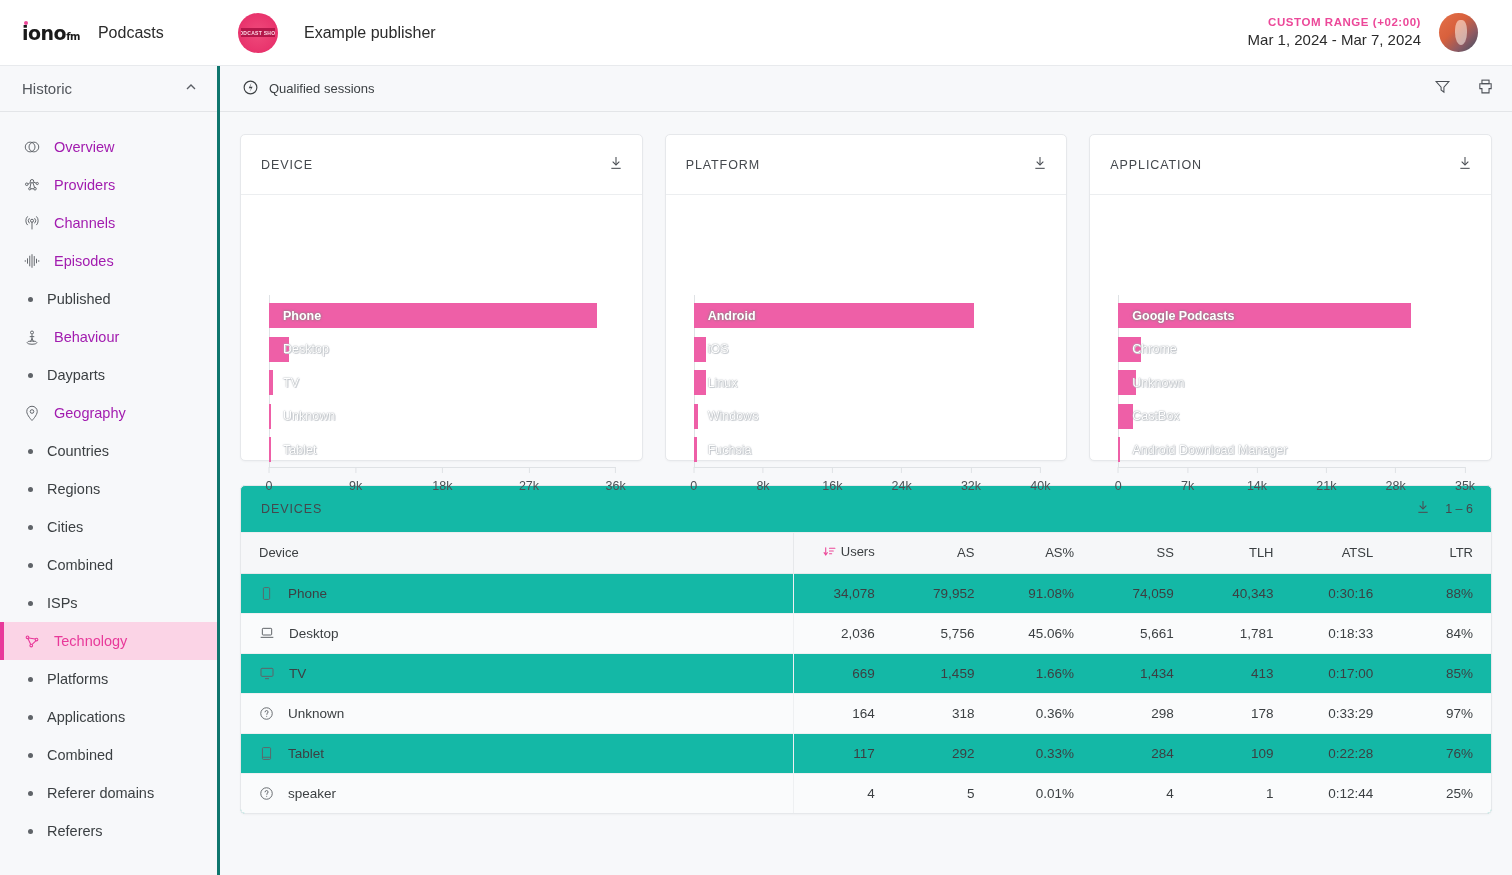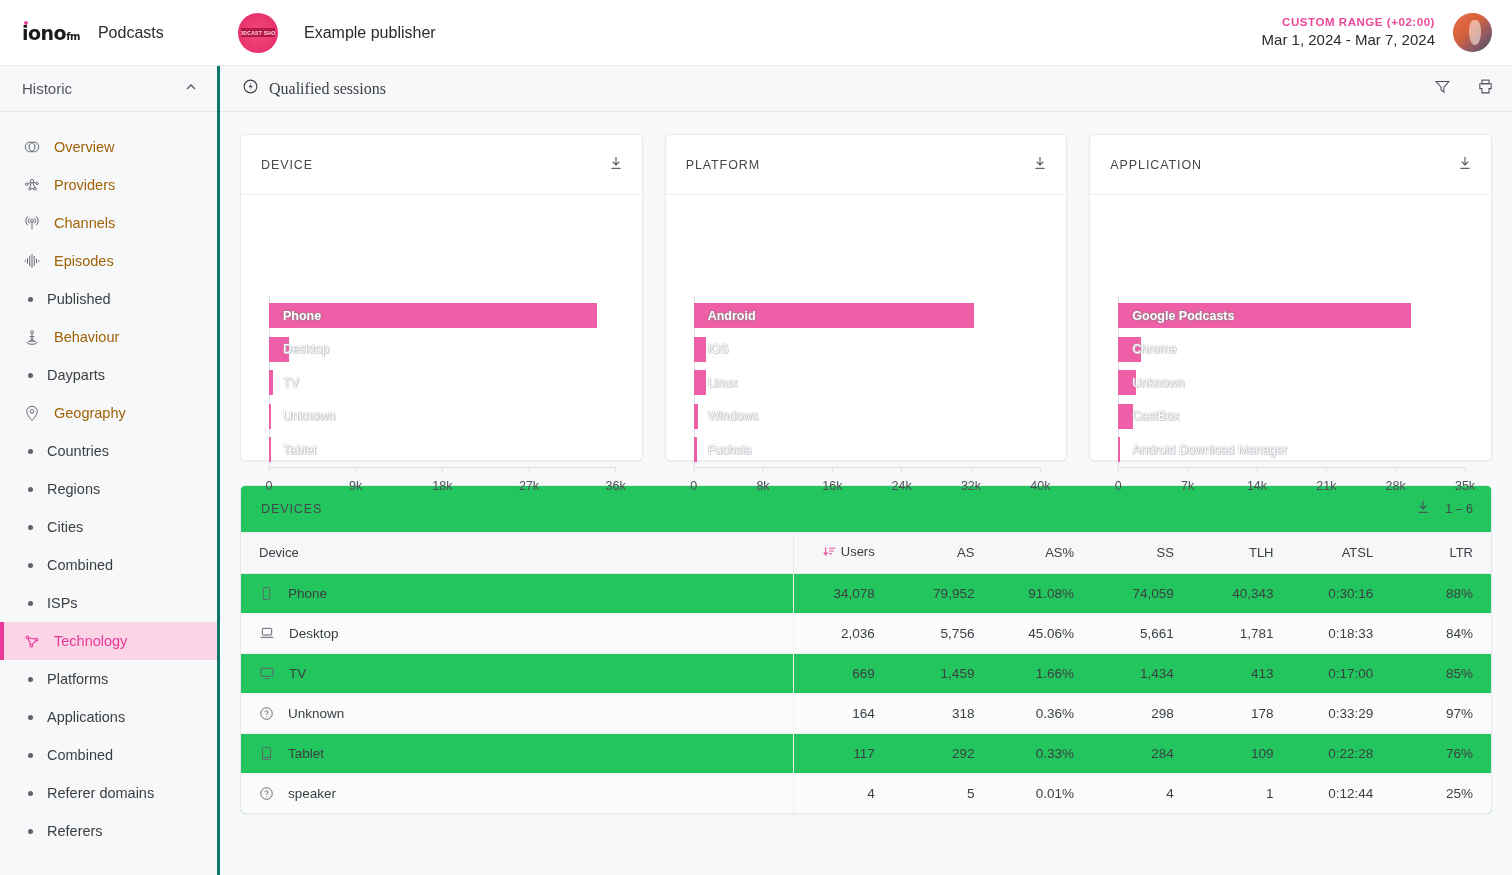--- a/index.html
+++ b/index.html
@@ -37,21 +37,21 @@
   }
   .pub-avatar .strip {
     width: 34px; height: 9px; background: #b4174a;
     display: flex; align-items: center; justify-content: center;
     font-size: 5px; color: #ffd9e6; letter-spacing: .3px; font-weight: 700;
     white-space: nowrap; overflow: hidden;
   }
   .pub-name { font-size: 16px; color: #2b2b2b; margin-left: 26px; }
 
   .topbar-right {
-    margin-left: auto; display: flex; align-items: center; padding-right: 20px; gap: 18px;
+    margin-left: auto; display: flex; align-items: center; padding-right: 34px; gap: 18px;
   }
   .range-block { text-align: right; line-height: 1.25; }
   .range-label {
     font-size: 11.5px; font-weight: 700; color: #ec4899; letter-spacing: .55px;
   }
   .range-value { font-size: 15px; color: #2b2b2b; margin-top: 2px; }
   .user-avatar {
     width: 39px; height: 39px; border-radius: 50%; overflow: hidden;
     background: linear-gradient(135deg,#e4714a 0%, #d8603c 40%, #8e5a63 70%, #3a4f63 100%);
     position: relative;
@@ -72,21 +72,21 @@
   }
   .sidebar-head {
     height: 46px; display: flex; align-items: center; padding: 0 18px 0 22px;
     border-bottom: 1px solid #e3e5e8;
   }
   .sidebar-head .title { font-size: 15px; color: #52565c; }
   .sidebar-head .chev { margin-left: auto; color: #5a5e64; }
   .nav { padding-top: 16px; }
   .nav-item {
     height: 38px; display: flex; align-items: center; padding-left: 22px;
-    font-size: 14.5px; color: #a16207; position: relative; cursor: pointer;
+    font-size: 14.5px; color: #a21caf; position: relative; cursor: pointer;
   }
   .nav-item .ic { width: 20px; height: 20px; margin-right: 12px; flex: 0 0 20px;
     display: flex; align-items: center; justify-content: center; color: #5f6368; }
   .nav-item.sub { padding-left: 28px; font-size: 14.5px; color: #3c4043; }
   .nav-item.sub .bullet {
     width: 5px; height: 5px; border-radius: 50%; background: #5f6368;
     margin-right: 14px; flex: 0 0 5px;
   }
   .nav-item.active {
     background: #fbd4e6; color: #e8399a; font-weight: 400;
@@ -95,21 +95,21 @@
   .nav-item.active::before {
     content: ""; position: absolute; left: 0; top: 0; bottom: 0; width: 4px; background: #e8399a;
   }
 
   
   .main { flex: 1; min-width: 0; display: flex; flex-direction: column; background:#f7f8fa; }
   .sub-header {
     height: 46px; display: flex; align-items: center; padding: 0 18px 0 22px;
     border-bottom: 1px solid #e3e5e8; background: #f7f8fa;
   }
-  .sub-header .lead { display: flex; align-items: center; gap: 10px; font-size: 16px; color: #3c4043; font-family: Liberation Serif, serif; }
+  .sub-header .lead { display: flex; align-items: center; gap: 10px; font-size: 13px; color: #3c4043; }
   .sub-header .tools { margin-left: auto; display: flex; gap: 26px; color: #5f6368; }
 
   .content { flex: 1; overflow: hidden; padding: 22px 20px 0 20px; }
 
   .card-row { display: flex; gap: 22px; }
   .card {
     background: #fff; border: 1px solid #e6e8eb; border-radius: 5px;
     flex: 1; min-width: 0; box-shadow: 0 1px 2px rgba(0,0,0,.035);
   }
   .card-head {
@@ -143,21 +143,21 @@
   }
   .ticks {
     position: absolute; left: 28px; right: 26px; top: 272px; height: 30px;
   }
   .tick { position: absolute; top: 0; transform: translateX(-50%); }
   .tick .mark { width: 1px; height: 6px; background: #dfe2e5; margin: 0 auto; }
   .tick .txt { font-size: 12.5px; color: #4d5156; margin-top: 6px; white-space: nowrap; }
 
   
   .table-card {
-    background: #22c55e; border: 1px solid #e6e8eb; border-radius: 5px; margin-top: 24px;
+    background: #14b8a6; border: 1px solid #e6e8eb; border-radius: 5px; margin-top: 24px;
     box-shadow: 0 1px 2px rgba(0,0,0,.035); overflow: hidden;
   }
   .table-head {
     height: 47px; display: flex; align-items: center; padding: 0 18px 0 20px;
     border-bottom: 1px solid #eceef0;
   }
   .table-head .tools { margin-left: auto; display: flex; align-items: center; gap: 14px; }
   .range-count { font-size: 12.5px; color: #44484d; }
   table { width: 100%; border-collapse: collapse; table-layout: fixed; }
   thead th {

